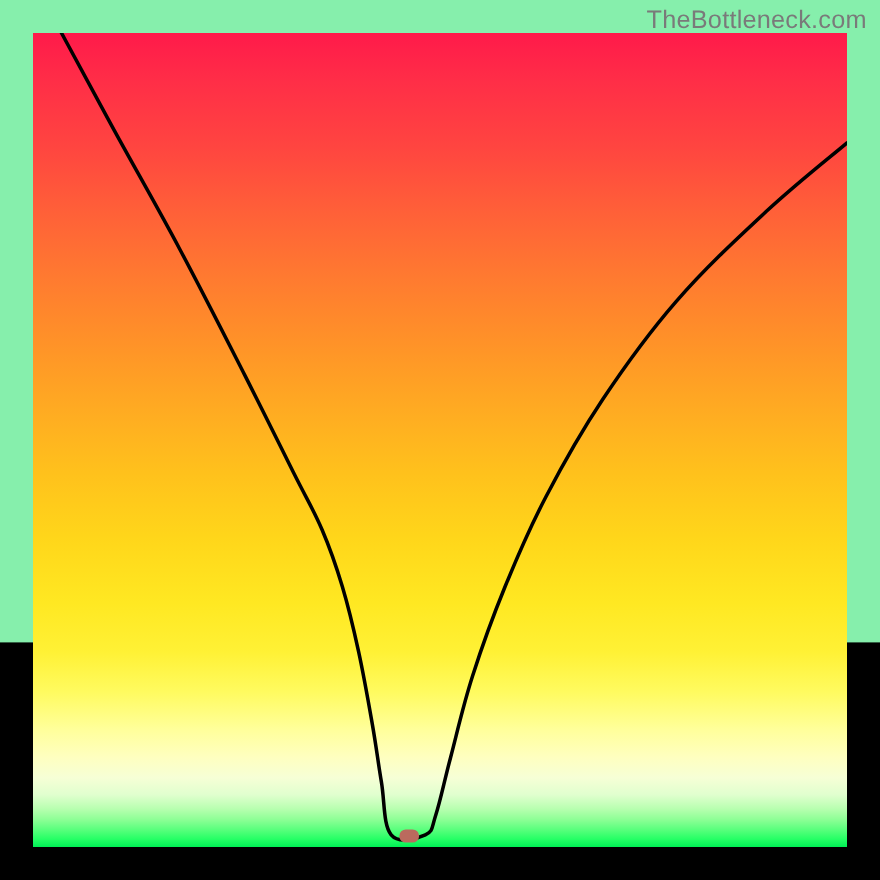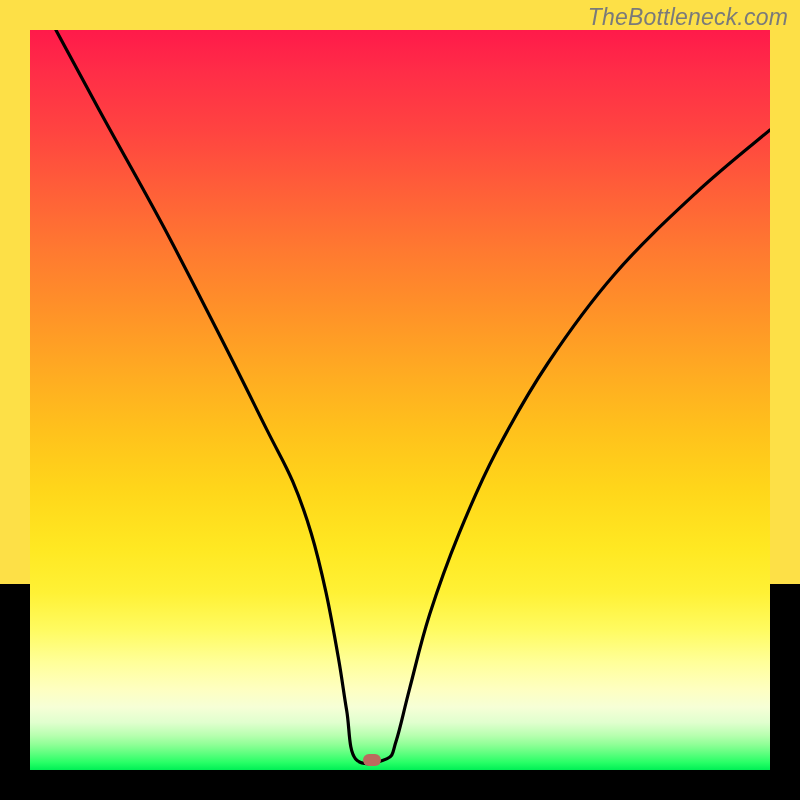--- a/index.html
+++ b/index.html
@@ -10,22 +10,21 @@
     background: #000;
     overflow: hidden;
     font-family: Arial, Helvetica, sans-serif;
   }
   .frame {
     position: absolute;
     left: 0;
     top: 0;
     width: 800px;
     height: 584px;
-    background: #fde047;
-    font-style: italic;
+    background: #86efac;
   }
   .plot-area {
     position: absolute;
     left: 30px;
     top: 30px;
     width: 740px;
     height: 740px;
     overflow: hidden;
   }
   .gradient {

